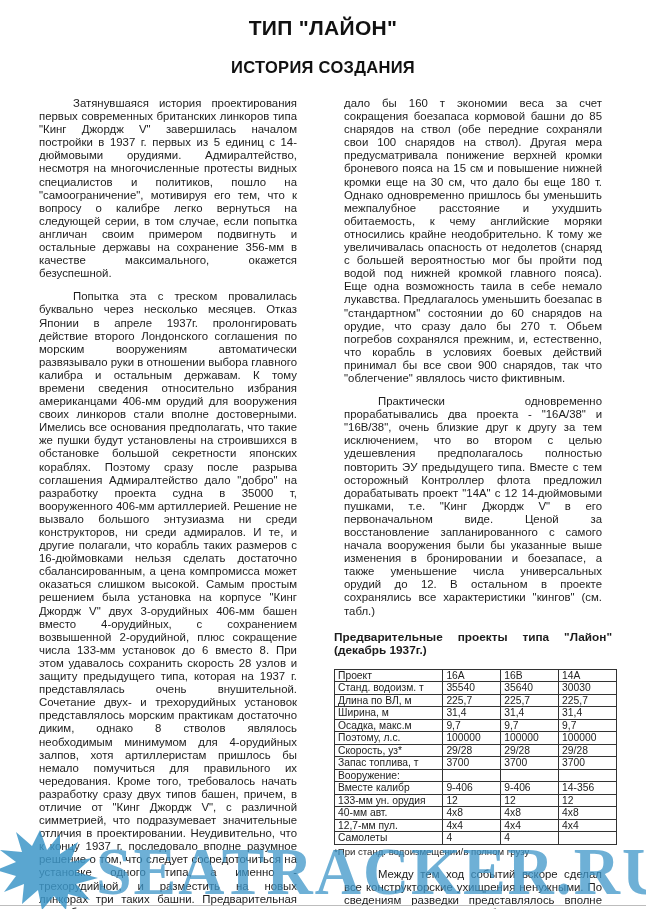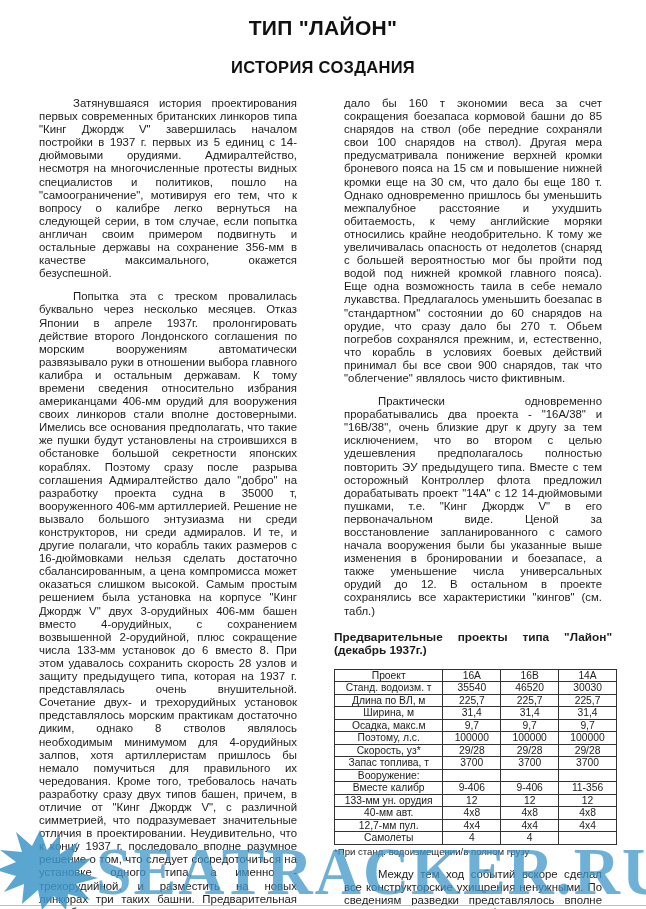--- a/index.html
+++ b/index.html
@@ -31,22 +31,22 @@
     text-align: justify; text-align-last: left;
   }
   .table-title span.tt-line1 { display: block; text-align: justify; text-align-last: justify; }
   table.spec {
     margin-top: 12px; border-collapse: collapse; width: 283px;
     font-size: 10.3px; line-height: 11.5px; border: 1.5px solid #222;
   }
   table.spec td {
     border: 1px solid #333; padding: 0 3px; height: 11px; white-space: nowrap;
   }
-  table.spec td.lbl { width: 104px; text-align: center; }
-  table.spec td.num { text-align: center; width: 54px; }
+  table.spec td.lbl { width: 104px; text-align: left; }
+  table.spec td.num { width: 54px; }
   .footnote { font-size: 9.6px; line-height: 12px; margin-top: 1px; }
   .after-table { margin-top: 19px; }
   
   .watermark {
     position: absolute; left: 0; top: 830px; width: 646px; height: 80px; pointer-events: none;
   }
   .wm-text {
     position: absolute; left: 96px; top: 840px; font-family: "Liberation Serif", "DejaVu Serif", serif;
     font-weight: bold; font-size: 64px; letter-spacing: 2px; color: rgba(61,150,200,0.75);
     white-space: nowrap; line-height: 64px; transform: scaleY(1.05);
@@ -77,21 +77,21 @@
       <tbody>
           <tr>
         <td class="lbl">Проект</td>
         <td class="num">16А</td>
         <td class="num">16В</td>
         <td class="num">14А</td>
       </tr>
       <tr>
         <td class="lbl">Станд. водоизм. т</td>
         <td class="num">35540</td>
-        <td class="num">46520</td>
+        <td class="num">35640</td>
         <td class="num">30030</td>
       </tr>
       <tr>
         <td class="lbl">Длина по ВЛ, м</td>
         <td class="num">225,7</td>
         <td class="num">225,7</td>
         <td class="num">225,7</td>
       </tr>
       <tr>
         <td class="lbl">Ширина, м</td>
@@ -126,21 +126,21 @@
       <tr>
         <td class="lbl">Вооружение:</td>
         <td class="num"></td>
         <td class="num"></td>
         <td class="num"></td>
       </tr>
       <tr>
         <td class="lbl">Вместе калибр</td>
         <td class="num">9-406</td>
         <td class="num">9-406</td>
-        <td class="num">11-356</td>
+        <td class="num">14-356</td>
       </tr>
       <tr>
         <td class="lbl">133-мм ун. орудия</td>
         <td class="num">12</td>
         <td class="num">12</td>
         <td class="num">12</td>
       </tr>
       <tr>
         <td class="lbl">40-мм авт.</td>
         <td class="num">4х8</td>

